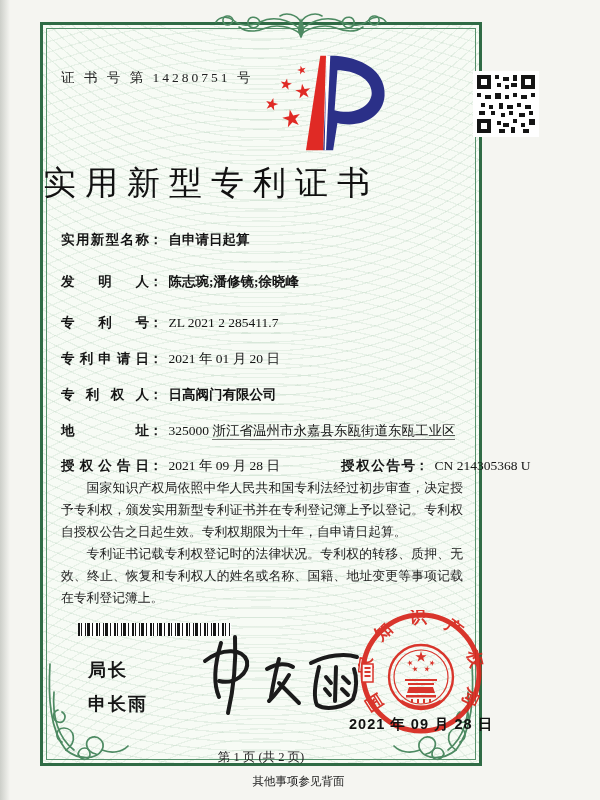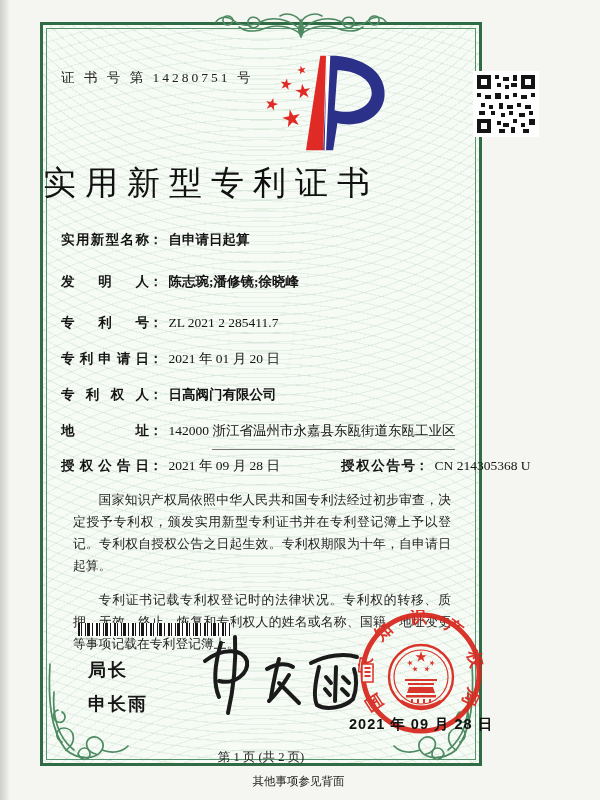--- a/index.html
+++ b/index.html
@@ -29,27 +29,27 @@
   .qr{left:430px;top:46px;width:66px;height:66px;}
   .title{left:0;right:0;top:136px;text-align:left;
     font-family:"Liberation Serif",serif;font-weight:normal;
     font-size:33px;letter-spacing:9px;color:#111;}
   .frow{position:absolute;left:18px;right:14px;font-size:13.5px;white-space:nowrap;}
   .flabel{display:inline-block;width:88px;text-align:justify;text-align-last:justify;
     font-weight:bold;color:#151515;vertical-align:bottom;font-family:Liberation Mono, monospace;}
   .fcolon{font-weight:bold;margin-right:6px;}
   .fvalue{font-family:"Liberation Serif",serif;color:#141414;}
   .bold{font-weight:bold;}
-  .ul{border-bottom:1px solid #777;padding-bottom:11px;}
+  .ul{border-bottom:1px solid #777;padding-bottom:1px;}
   .grant-no-pair{position:absolute;left:280px;top:0;}
   .grant-no-pair .flabel{width:74px;}
   .paras{position:absolute;left:18px;right:16px;top:452px;
     font-family:"Liberation Serif",serif;font-size:12.8px;line-height:1.72;
     color:#222;text-align:justify;}
-  .paras p{margin:12px;text-indent:2em;}
+  .paras p{margin:0;text-indent:2em;}
   .barcode{left:35px;top:598px;width:153px;height:13px;
     background:repeating-linear-gradient(90deg,
       #161616 0 2px,#fff 2px 3px,#161616 3px 4px,#fff 4px 7px,
       #161616 7px 8px,#fff 8px 9px,#161616 9px 12px,#fff 12px 14px,
       #161616 14px 15px,#fff 15px 18px);}
   .signer{left:45px;top:628px;font-size:18px;color:#161616;line-height:1.9;font-weight:bold;letter-spacing:2px;}
   .signature{left:148px;top:600px;width:170px;height:100px;}
   .seal{left:315px;top:585px;width:126px;height:126px;}
   .seal-date{left:306px;top:690px;width:160px;font-size:14.5px;font-weight:bold;
     color:#111;letter-spacing:1px;z-index:5;}
@@ -184,21 +184,21 @@
   <div class="frow" style="top:289px">
     <span class="flabel">专利号</span><span class="fcolon">：</span><span class="fvalue">ZL 2021 2 285411.7</span>
   </div>
   <div class="frow" style="top:325px">
     <span class="flabel">专利申请日</span><span class="fcolon">：</span><span class="fvalue">2021 年 01 月 20 日</span>
   </div>
   <div class="frow" style="top:361px">
     <span class="flabel">专利权人</span><span class="fcolon">：</span><span class="fvalue bold">日高阀门有限公司</span>
   </div>
   <div class="frow" style="top:397px">
-    <span class="flabel">地址</span><span class="fcolon">：</span><span class="fvalue">142000</span><span class="fvalue">&nbsp;</span><span class="fvalue ul">浙江省温州市永嘉县东瓯街道东瓯工业区</span>
+    <span class="flabel">地址</span><span class="fcolon">：</span><span class="fvalue">325000</span><span class="fvalue">&nbsp;</span><span class="fvalue ul">浙江省温州市永嘉县东瓯街道东瓯工业区</span>
   </div>
   <div class="frow" style="top:432px">
     <span class="flabel">授权公告日</span><span class="fcolon">：</span><span class="fvalue">2021 年 09 月 28 日</span>
     <span class="grant-no-pair">
       <span class="flabel">授权公告号</span><span class="fcolon">：</span><span class="fvalue">CN 214305368 U</span>
     </span>
   </div>
 
   <div class="paras">
     <p>国家知识产权局依照中华人民共和国专利法经过初步审查，决定授予专利权，颁发实用新型专利证书并在专利登记簿上予以登记。专利权自授权公告之日起生效。专利权期限为十年，自申请日起算。</p>

